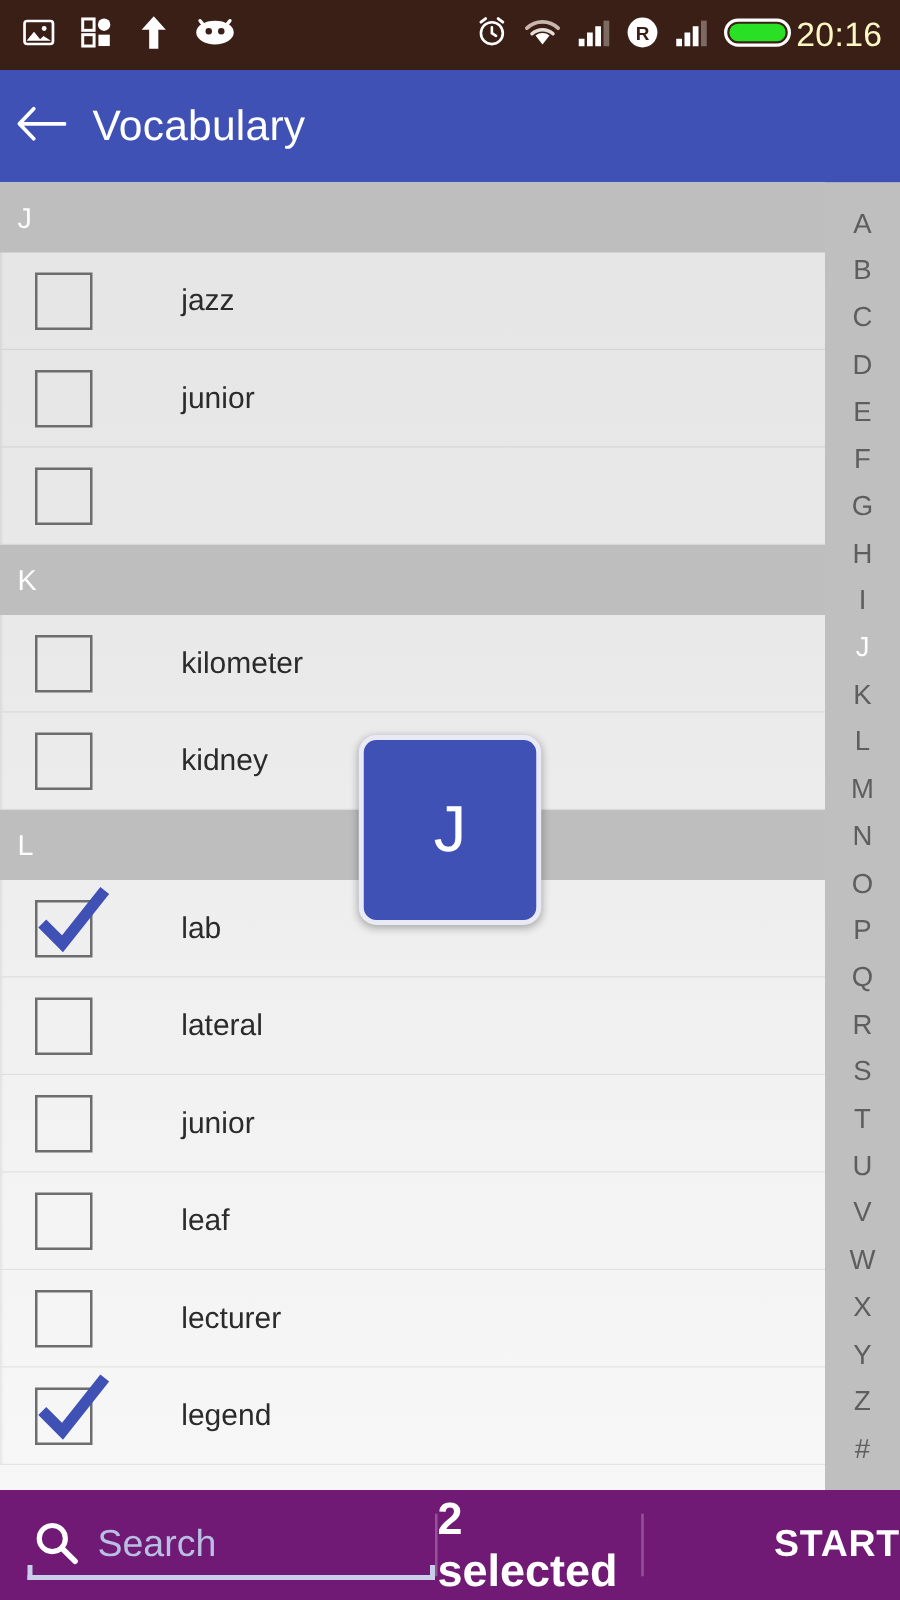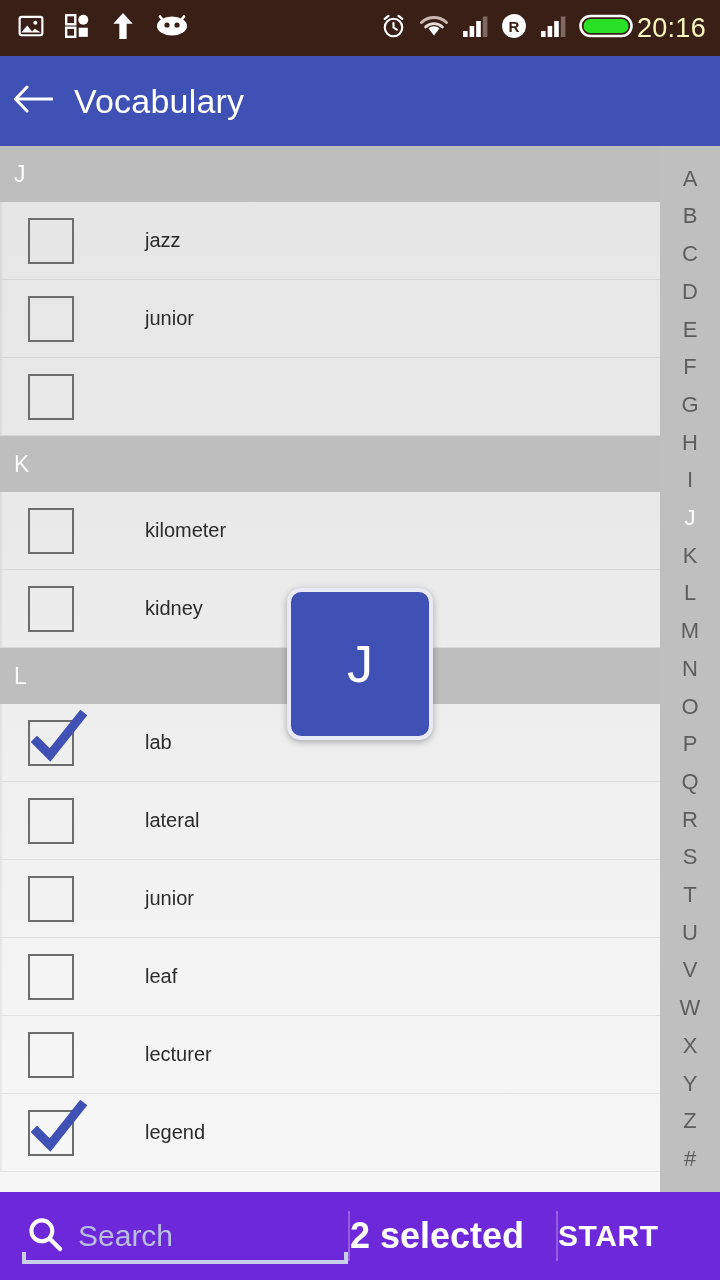--- a/index.html
+++ b/index.html
@@ -50,21 +50,21 @@
     background:linear-gradient(to right, rgba(0,0,0,.07), rgba(0,0,0,0));
   }
   .cbox{
     width:46px; height:46px; margin-left:28px; position:relative;
     border:2px solid #6d6d6d; background:transparent; flex:0 0 auto;
   }
   .cbox.checked .tick{
     position:absolute; left:-3px; top:-14px; width:62px; height:62px;
   }
   .row-label{
-    margin-left:71px; font-size:20px; color:#2b2b2b; font-weight:400;
+    margin-left:71px; font-size:24px; color:#2b2b2b; font-weight:400;
   }
 
   
   #index-strip{
     position:absolute; top:146px; right:0; width:60px; height:1046px;
     background:#bfbfbf; display:flex; flex-direction:column;
     align-items:center; justify-content:space-evenly; padding:6px 0;
   }
   .index-letter{ font-size:22px; color:#5e5e5e; line-height:1; font-weight:400; }
   .index-letter.active{ color:#ffffff; font-weight:500; }
@@ -75,42 +75,42 @@
     background:#3f51b5; border-radius:14px;
     border:4px solid #e9eaf5;
     display:flex; align-items:center; justify-content:center;
     box-shadow:0 2px 7px rgba(0,0,0,.3);
   }
   #index-overlay-letter{ color:#fff; font-size:52px; font-weight:400; }
 
   
   #bottom-bar{
     position:absolute; left:0; bottom:0; width:720px; height:88px;
-    background:#6d28d9; display:flex; align-items:center;
+    background:#701a75; display:flex; align-items:center;
   }
   #search-box{
     position:relative; width:348px; height:88px;
     display:flex; align-items:center; padding-left:26px;
   }
   #search-underline{
     position:absolute; left:22px; bottom:16px; width:326px; height:4px;
     background:#c9cee9;
   }
   #search-underline::before,#search-underline::after{
     content:""; position:absolute; bottom:0; width:4px; height:12px; background:#c9cee9;
   }
   #search-underline::before{ left:0; }
   #search-underline::after{ right:0; }
   #search-placeholder{ color:#b9bfe2; font-size:30px; margin-left:14px; }
   .vdiv{ width:2px; height:50px; background:rgba(255,255,255,.25); }
   #selected-count{
     flex:1; text-align:left; color:#fff; font-size:36px; font-weight:700;
   }
   #start-button{
-    width:162px; text-align:left; color:#fff; font-size:30px;
+    width:205px; text-align:right; color:#fff; font-size:30px;
     font-weight:bold; letter-spacing:.6px;
   }
 </style>
 </head>
 <body>
 
 <div id="status-bar">
   <div id="status-left">
     <span class="sicon">
       <svg width="26" height="26" viewBox="0 0 24 24">

